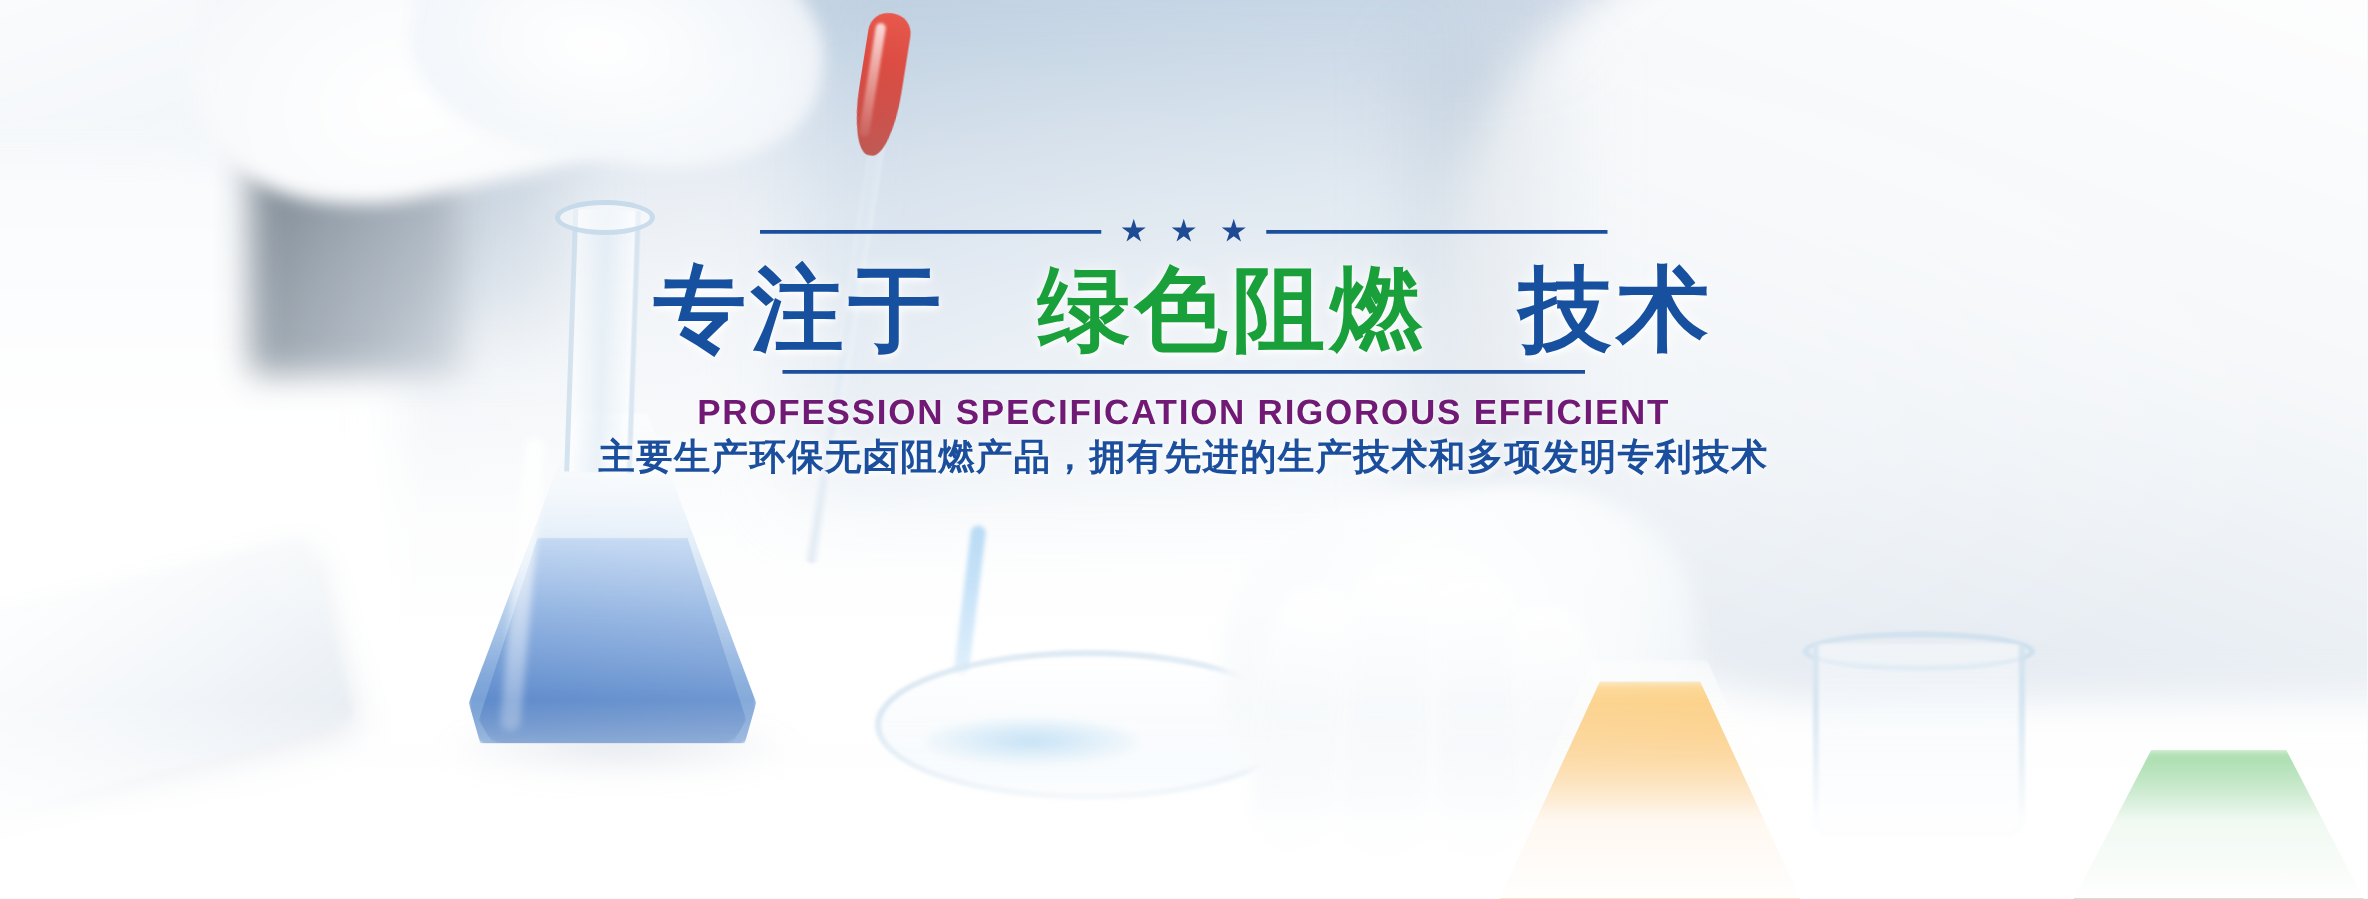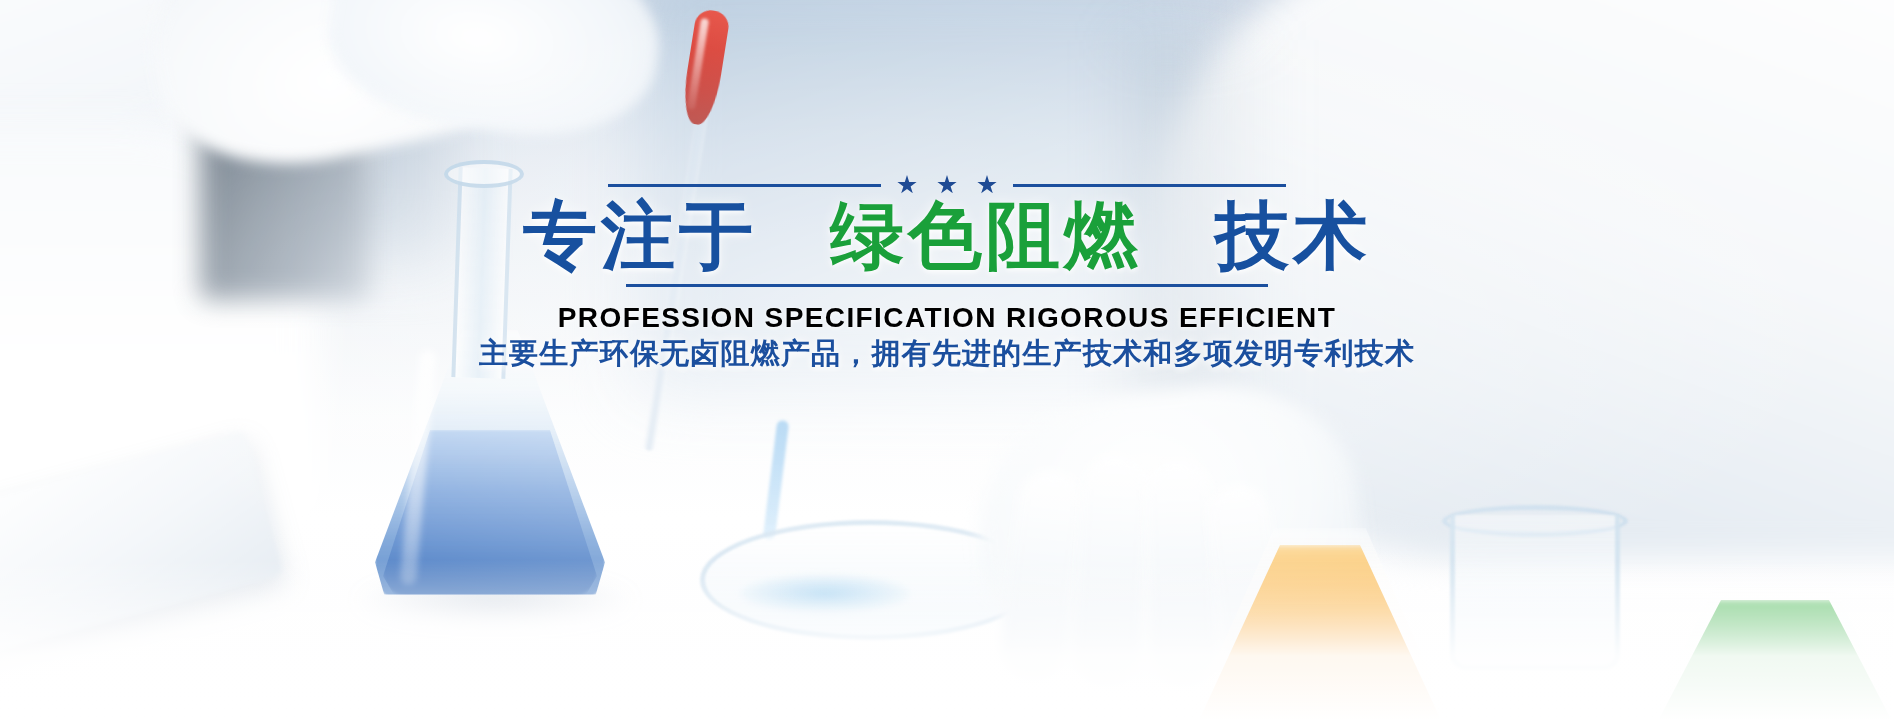--- a/index.html
+++ b/index.html
@@ -339,40 +339,41 @@
     background: #1b4f9e;
   }
   .stars { display: flex; gap: 20px; align-items: center; }
   .star {
     width: 20px; height: 20px;
     background: #1f4b94;
     clip-path: polygon(50% 0%, 61% 35%, 98% 35%, 68% 57%, 79% 91%, 50% 70%, 21% 91%, 32% 57%, 2% 35%, 39% 35%);
   }
 
   .headline {
+    margin-top: 12px;
     font-size: 74px;
     font-weight: 700;
     letter-spacing: 4px;
     line-height: 1.12;
     white-space: nowrap;
     text-shadow: 0 2px 5px rgba(255,255,255,.85), 0 0 14px rgba(255,255,255,.7);
   }
   .hl-blue  { color: #17509f; }
   .hl-green { color: #1aa03a; }
   .hl-gap   { display: inline-block; width: 24px; }
 
   .rule-bottom {
     margin-top: 6px;
     width: 642px; height: 3px;
     background: #1b4f9e;
   }
 
   .subtitle {
     margin-top: 15px;
-    color: #000000;
+    color: #701a75;
     font-size: 28px;
     font-weight: 700;
     letter-spacing: 1.4px;
     white-space: nowrap;
     text-shadow: 0 1px 4px rgba(255,255,255,.9);
   }
 
   .tagline {
     color: #1b4f9e;
     font-size: 29px;

